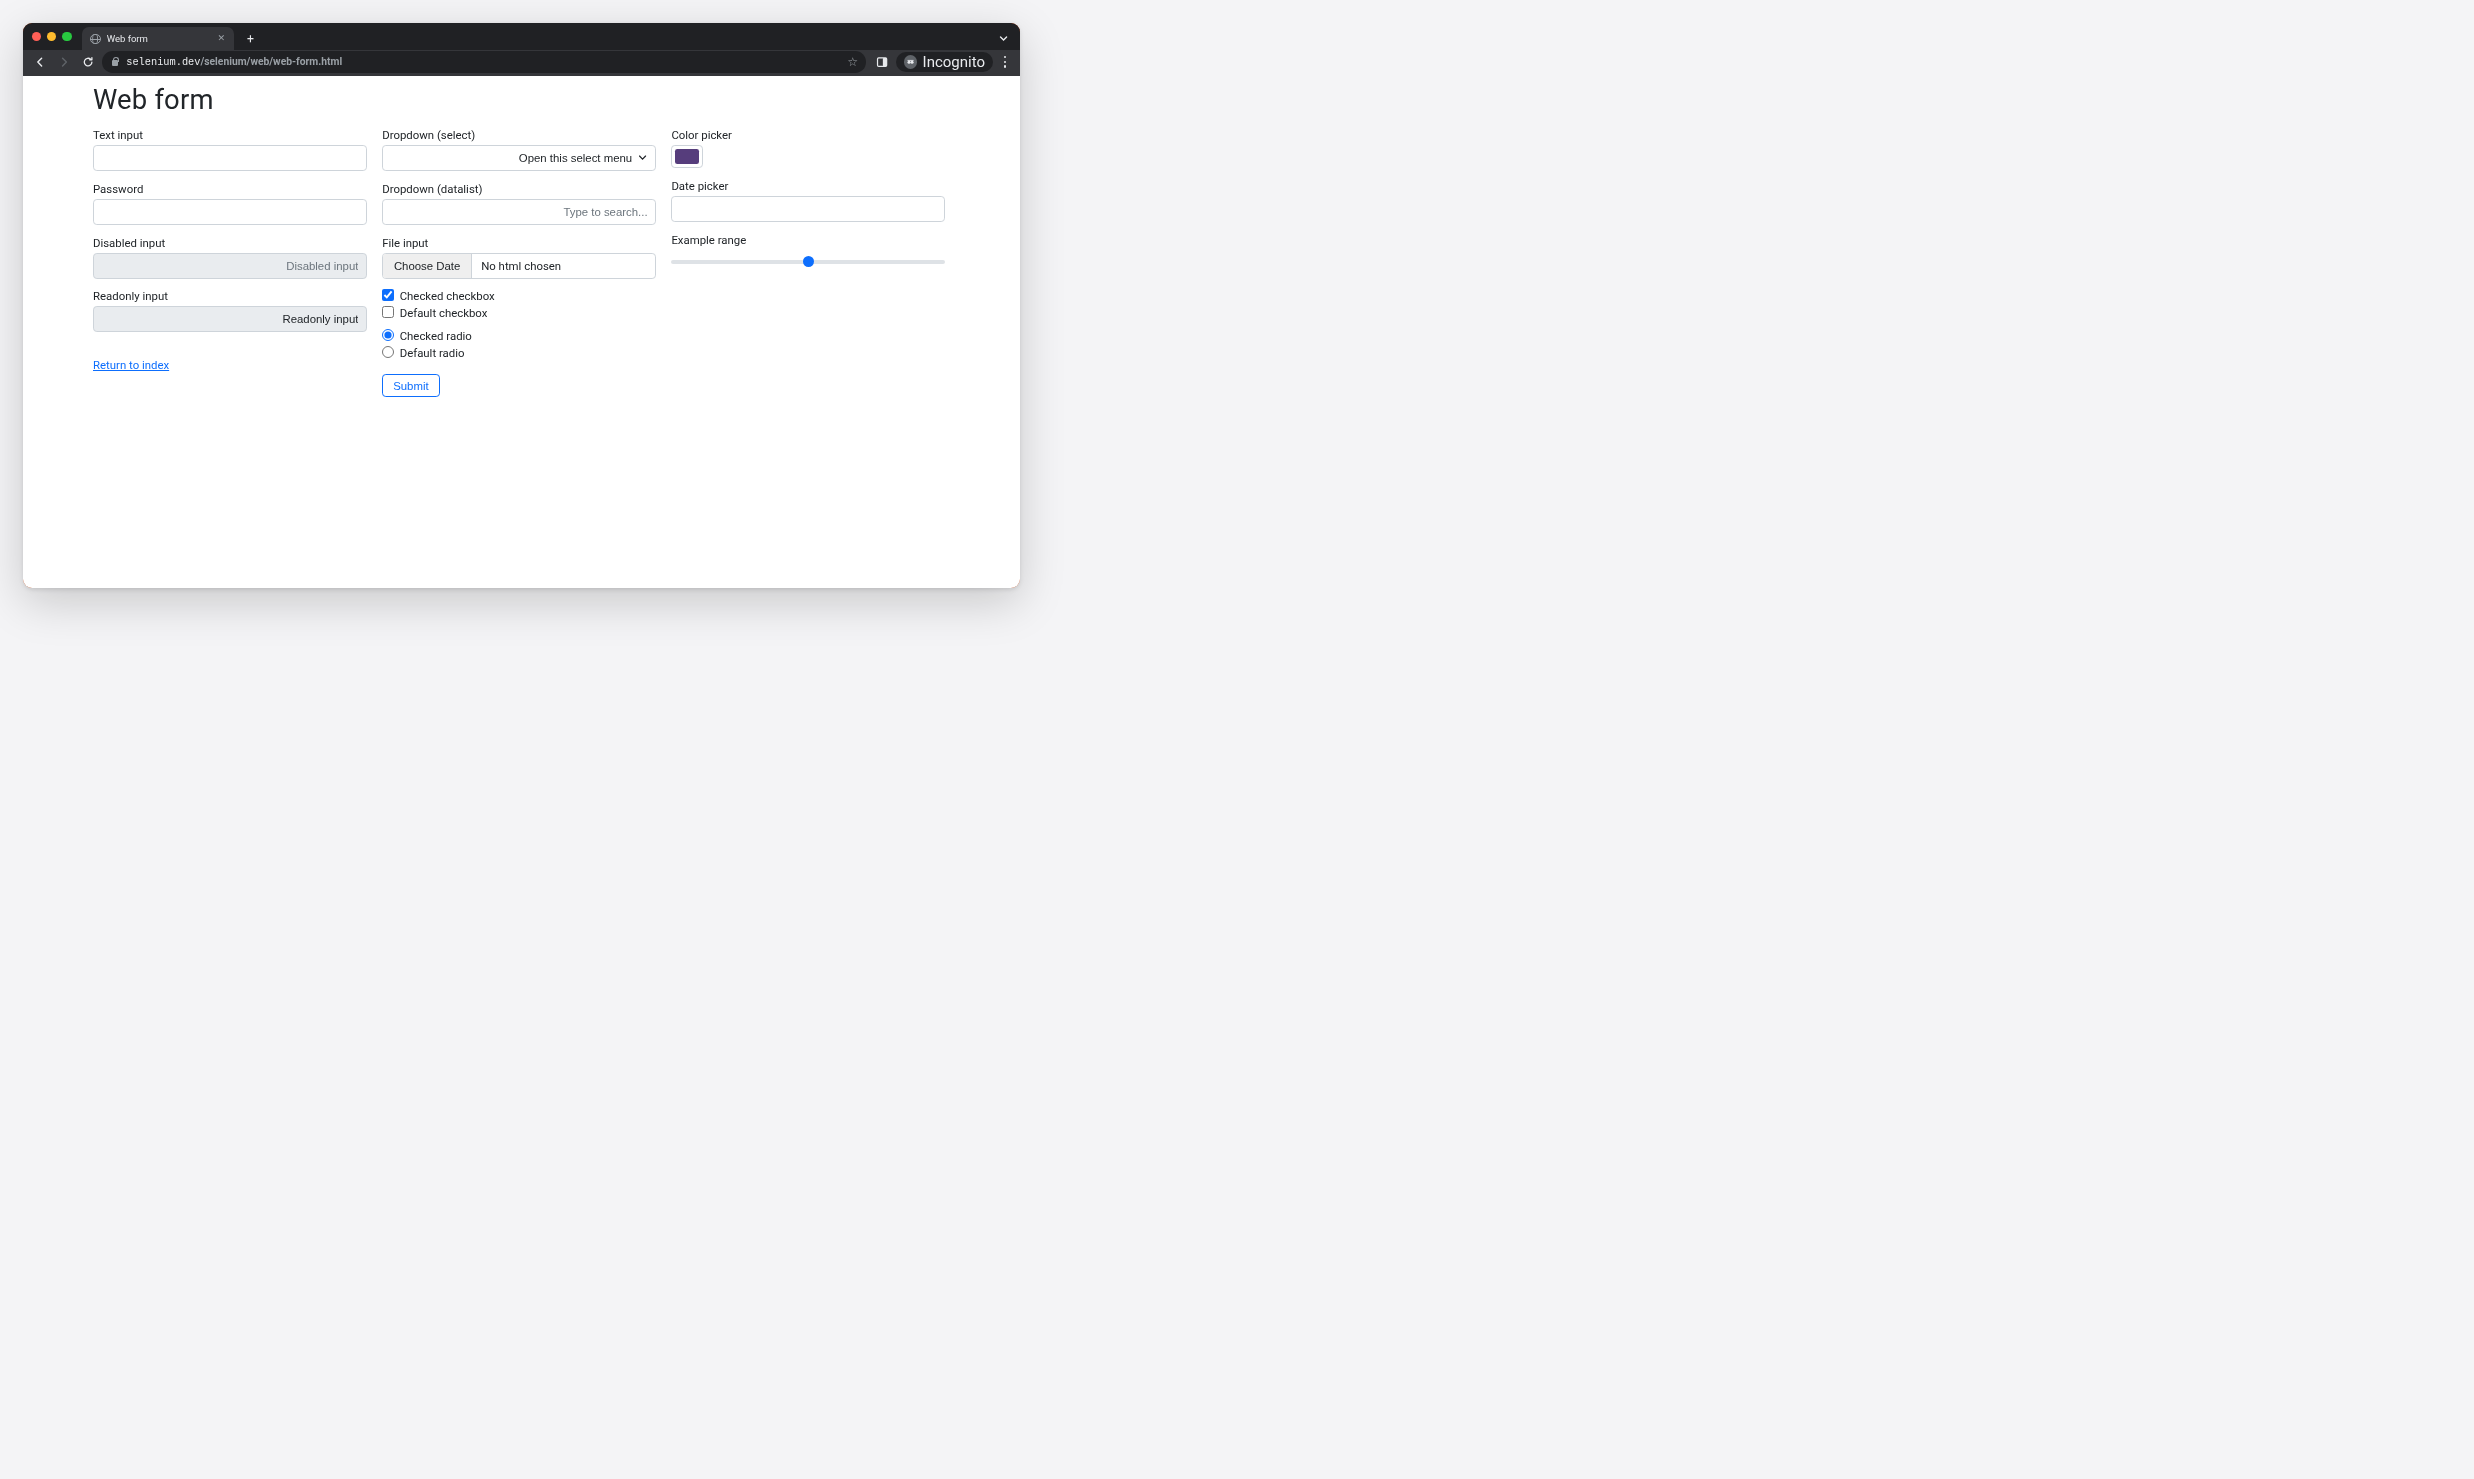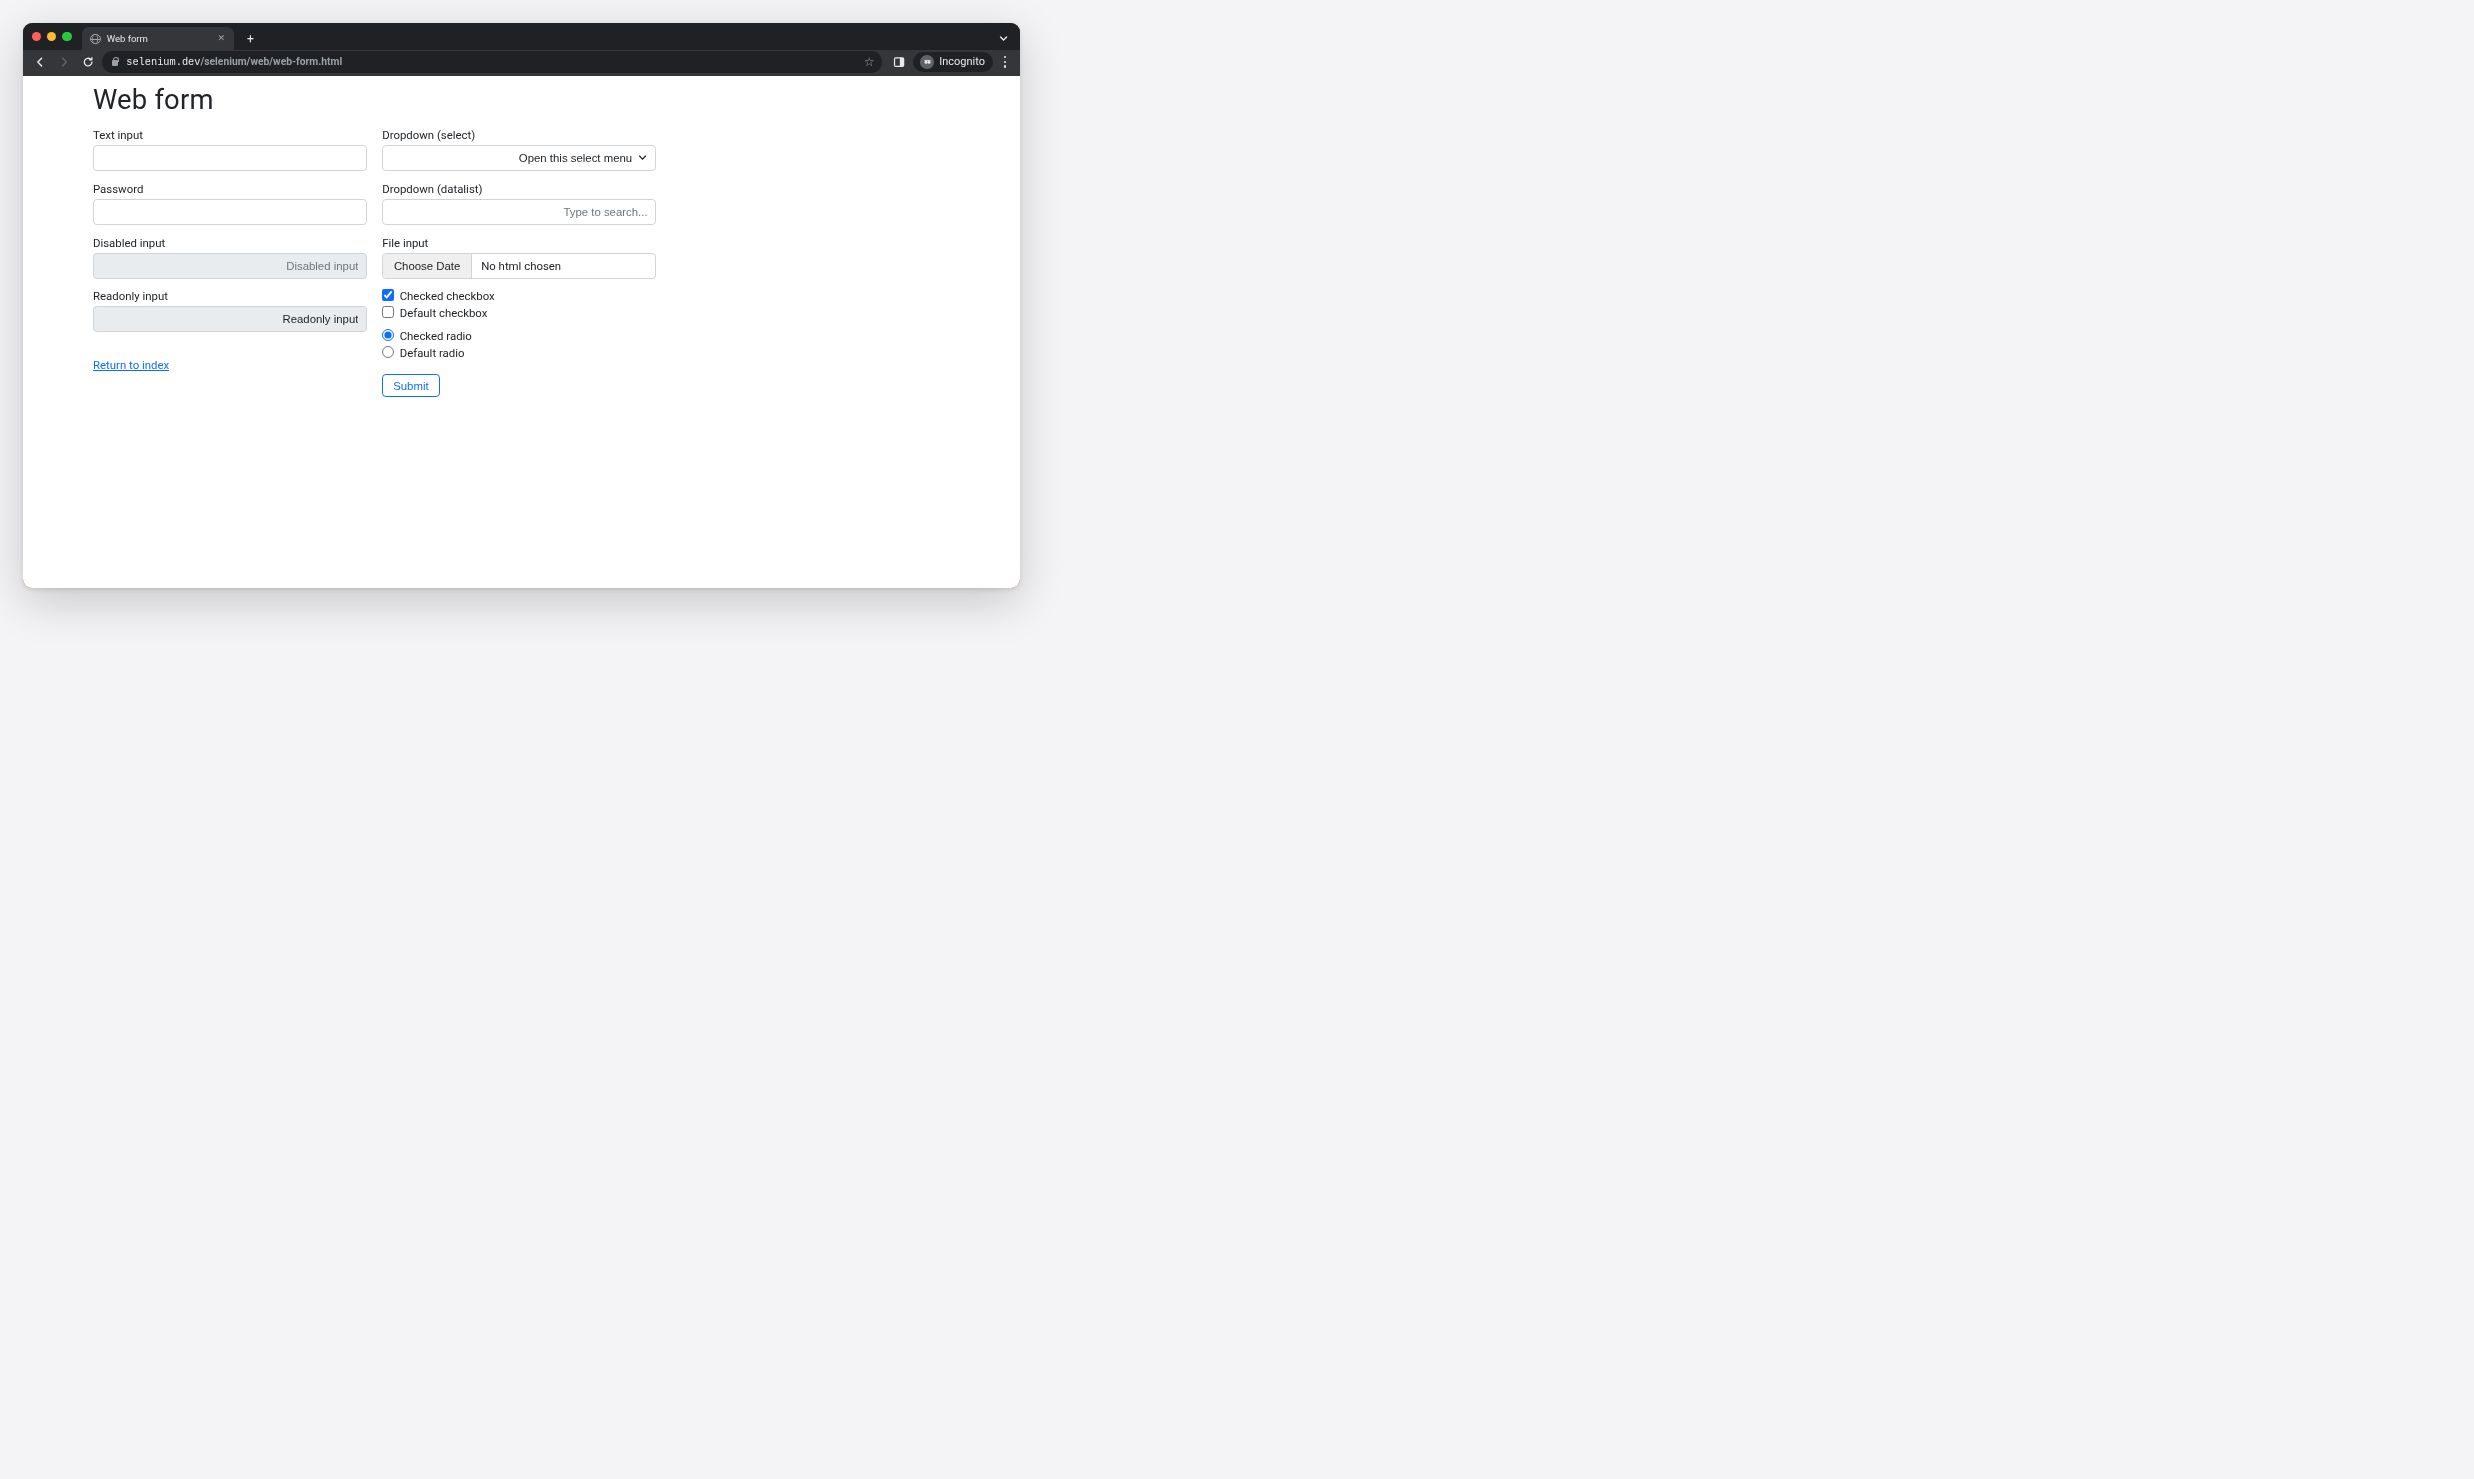--- a/index.html
+++ b/index.html
@@ -139,21 +139,21 @@
     .omnibox-spacer { flex:1; }
     .star {
       color:#9aa0a6; font-size:12.2px;
     }
     .right-icons { display:flex; align-items:center; gap:3px; padding-left:3px; }
     .right-icons .nav-btn svg { display:block; }
     .incognito-pill {
       display:flex; align-items:center; gap:5.3px;
       background:#202124; color:#e8eaed;
       height:20px; padding:0 7.6px; border-radius:10px;
-      font-size:11px;
+      font-size:15px;
     }
     .incog-avatar {
       width:13.7px; height:13.7px; border-radius:50%; background:#5f6368;
       display:flex; align-items:center; justify-content:center;
     }
     .kebab { width:18.3px; height:21.3px; display:flex; align-items:center; justify-content:center; color:#e8eaed; }
     .kebab-dot { width:2.3px;height:2.3px;border-radius:50%;background:#e8eaed;display:block; }
 
     
     .content {
@@ -423,17 +423,35 @@
             <span>Checked radio</span>
           </div>
           <div class="check-row">
             <input type="radio" name="r" style="">
             <span>Default radio</span>
           </div>
 
           <button class="submit-btn" type="button">Submit</button>
         </div>
 
+        <div>
+          <div class="field">
+            <label class="form-label">Color picker</label>
+            <div class="color-swatch">
+              <div class="color-inner" style="background:#563d7c;"></div>
+            </div>
+          </div>
+          <div class="field">
+            <label class="form-label">Date picker</label>
+            <input class="form-input" type="text" value="" style="">
+          </div>
+          <div class="field">
+            <label class="form-label">Example range</label>
+            <div class="range-wrap">
+              <input type="range" value="5" min="0" max="10" style="">
+            </div>
+          </div>
+        </div>
       </div>
     </div>
   </div>
 </div>
 
 
 </body></html>

